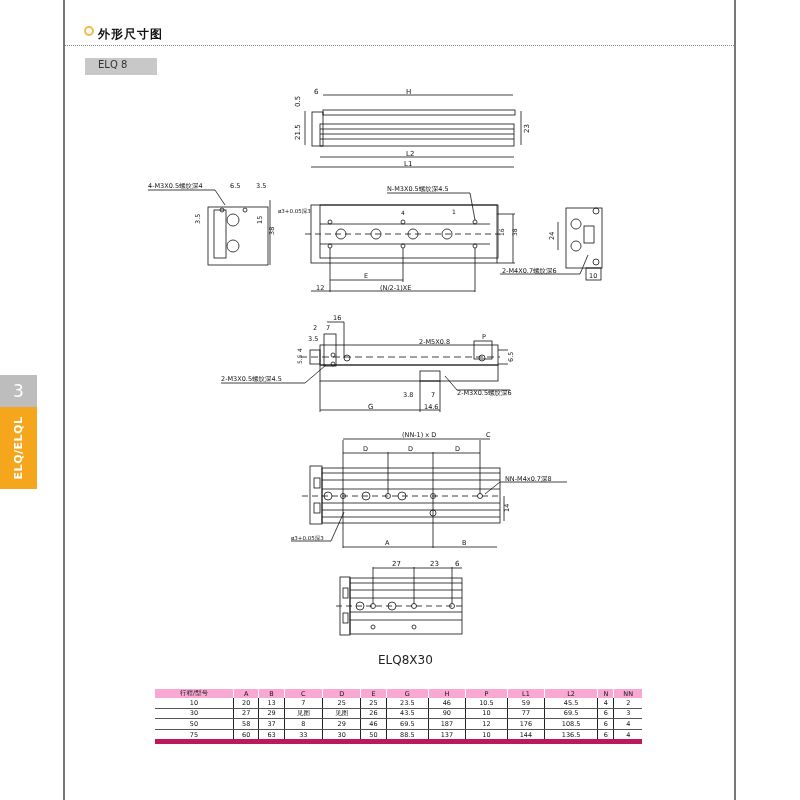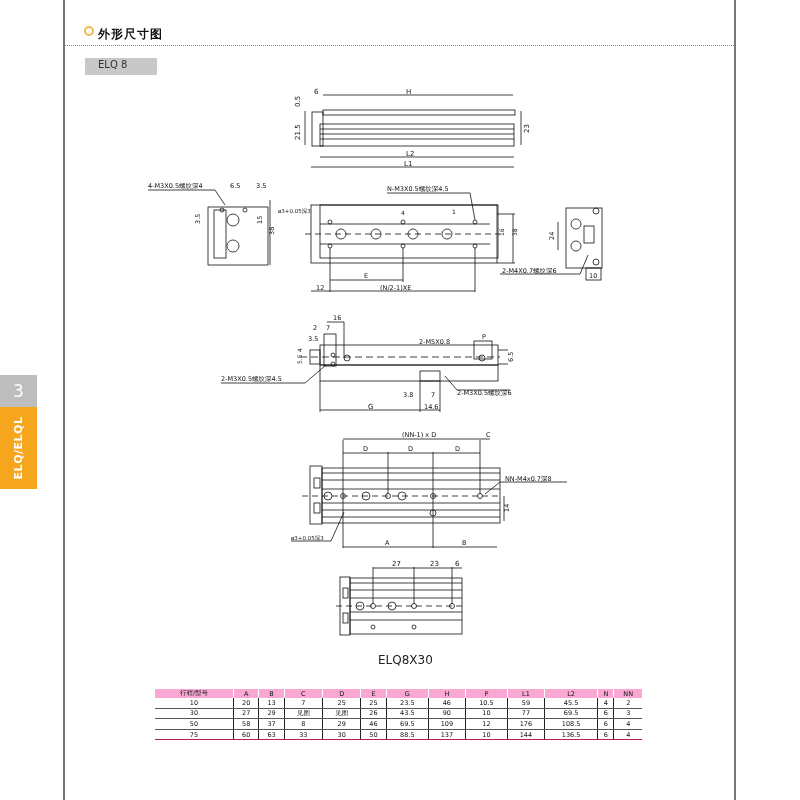--- a/index.html
+++ b/index.html
@@ -14,21 +14,21 @@
   .side-tab-num{position:absolute;left:0;top:375px;width:37px;height:32px;background:#bdbdbd;color:#fff;font-size:17px;text-align:center;line-height:32px;}
   .side-tab{position:absolute;left:0;top:407px;width:37px;height:82px;background:#f5a61c;}
   .side-tab-label{position:absolute;left:18px;top:448px;transform:translate(-50%,-50%) rotate(-90deg);color:#fff;font-size:11px;font-weight:bold;white-space:nowrap;letter-spacing:0.5px;}
   svg.drawing{position:absolute;left:0;top:0;}
   svg text{font-family:"DejaVu Sans",sans-serif;fill:#111;}
   .caption{position:absolute;left:378px;top:653px;font-size:12px;color:#222;}
   table.spec{position:absolute;left:155px;top:689px;width:487px;border-collapse:collapse;font-size:6.5px;}
   table.spec th{background:#f9a8d4;font-weight:normal;height:9px;padding:0;text-align:center;border-right:1px solid #fff;}
   table.spec td{height:9.6px;padding:0;text-align:center;border-bottom:1.5px solid #555;border-right:1px solid #222;}
   table.spec td:last-child, table.spec th:last-child{border-right:none;}
-  table.spec tr:last-child td{border-bottom:1px solid #be185d;}
+  table.spec tr:last-child td{border-bottom:5px solid #be185d;}
 </style>
 </head>
 <body>
 
 <div class="page-border-left"></div>
 <div class="page-border-right"></div>
 
 <div class="section-header">
   <span class="ring-icon"></span>
   <span class="section-title">外形尺寸图</span>
@@ -299,21 +299,21 @@
         <td>3</td>
       </tr>
       <tr>
         <td>50</td>
         <td>58</td>
         <td>37</td>
         <td>8</td>
         <td>29</td>
         <td>46</td>
         <td>69.5</td>
-        <td>109</td>
+        <td>187</td>
         <td>12</td>
         <td>176</td>
         <td>108.5</td>
         <td>6</td>
         <td>4</td>
       </tr>
       <tr>
         <td>75</td>
         <td>60</td>
         <td>63</td>

